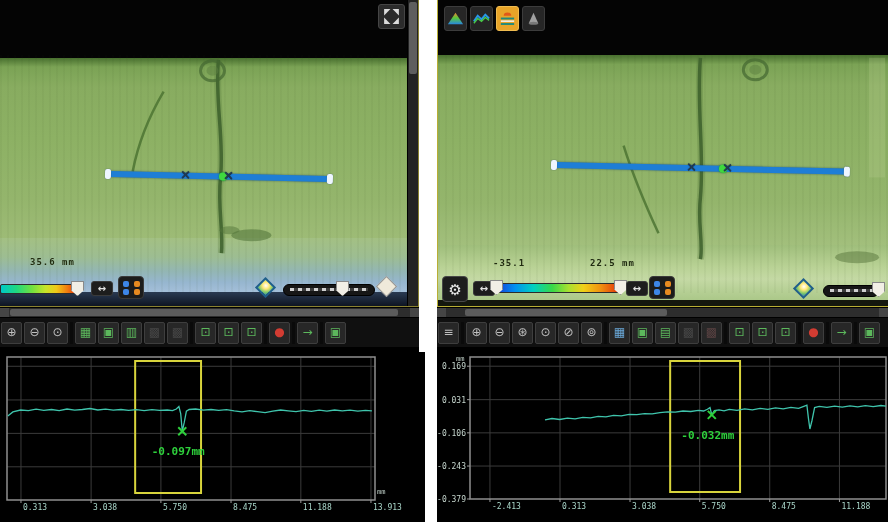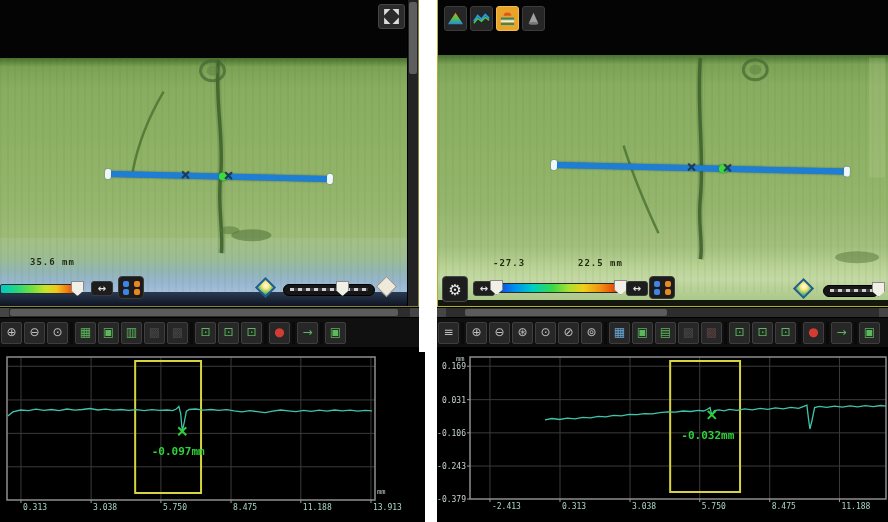--- a/index.html
+++ b/index.html
@@ -41,21 +41,21 @@
   .xmark { position:absolute; top:-6px; font:bold 13px "DejaVu Sans", sans-serif; color:#223a52; text-shadow:0 0 1px #0c1d2e; }
   .gdot { position:absolute; top:-1px; width:8px; height:8px; border-radius:50%; background:#3fd83f; box-shadow:0 0 2px #0a8a2a; }
 
   .expand-btn { position:absolute; left:378px; top:4px; width:27px; height:25px; background:#2b2b2b;
     border:1px solid #454545; border-radius:3px; cursor:pointer; padding:2px; }
 
   .scale-label { position:absolute; font:bold 9px "DejaVu Sans Mono", monospace; color:#202c10;
     text-shadow:0 0 1px rgba(230,240,210,.35); letter-spacing:1px; }
   .sl-left { left:30px; top:257px; }
   .sl-min { left:55px; top:258px; }
-  .sl-max { left:140px; top:258px; }
+  .sl-max { left:152px; top:258px; }
 
   .grad-bar { position:absolute; height:10px; border:1px solid #2c2c2c; border-radius:2px; }
   .grad-left { left:0; top:284px; width:79px;
     background:linear-gradient(90deg,#00c8c8 0%,#20d880 20%,#70e040 40%,#c8e428 58%,#f0c818 72%,#f07c10 86%,#e02808 100%); }
   .grad-right { left:57px; top:283px; width:127px;
     background:linear-gradient(90deg,#1838d8 0%,#0090f0 15%,#00d0c0 30%,#38d848 45%,#a8e030 58%,#f0d018 70%,#f09010 84%,#e02808 100%); }
   .handle { position:absolute; width:13px; height:15px; background:#f2efe6; border:1px solid #8a8a8a;
     clip-path:polygon(50% 100%, 0 62%, 0 0, 100% 0, 100% 62%); top:-4px; }
   .h-right { right:-6px; } .h-left { left:-6px; }
 
@@ -284,21 +284,21 @@
 
       <div class="measure-line ml-right">
         <span class="ep ep-l"></span>
         <span class="xmark" style="left:132px">×</span>
         <span class="gdot" style="left:165px"></span>
         <span class="xmark" style="left:168px">×</span>
         <span class="ep ep-r"></span>
       </div>
 
       <button class="gear-btn">⚙</button>
-      <span class="scale-label sl-min">-27.3</span>
+      <span class="scale-label sl-min">-35.1</span>
       <span class="scale-label sl-max">22.5 mm</span>
       <button class="mini-btn ar1-r">↔</button>
       <div class="grad-bar grad-right">
         <span class="handle h-left"></span>
         <span class="handle h-right"></span>
       </div>
       <button class="mini-btn ar2-r">↔</button>
       <button class="dots-btn dots-r">
         <i class="dot dot-b"></i>
           <i class="dot dot-o"></i>

